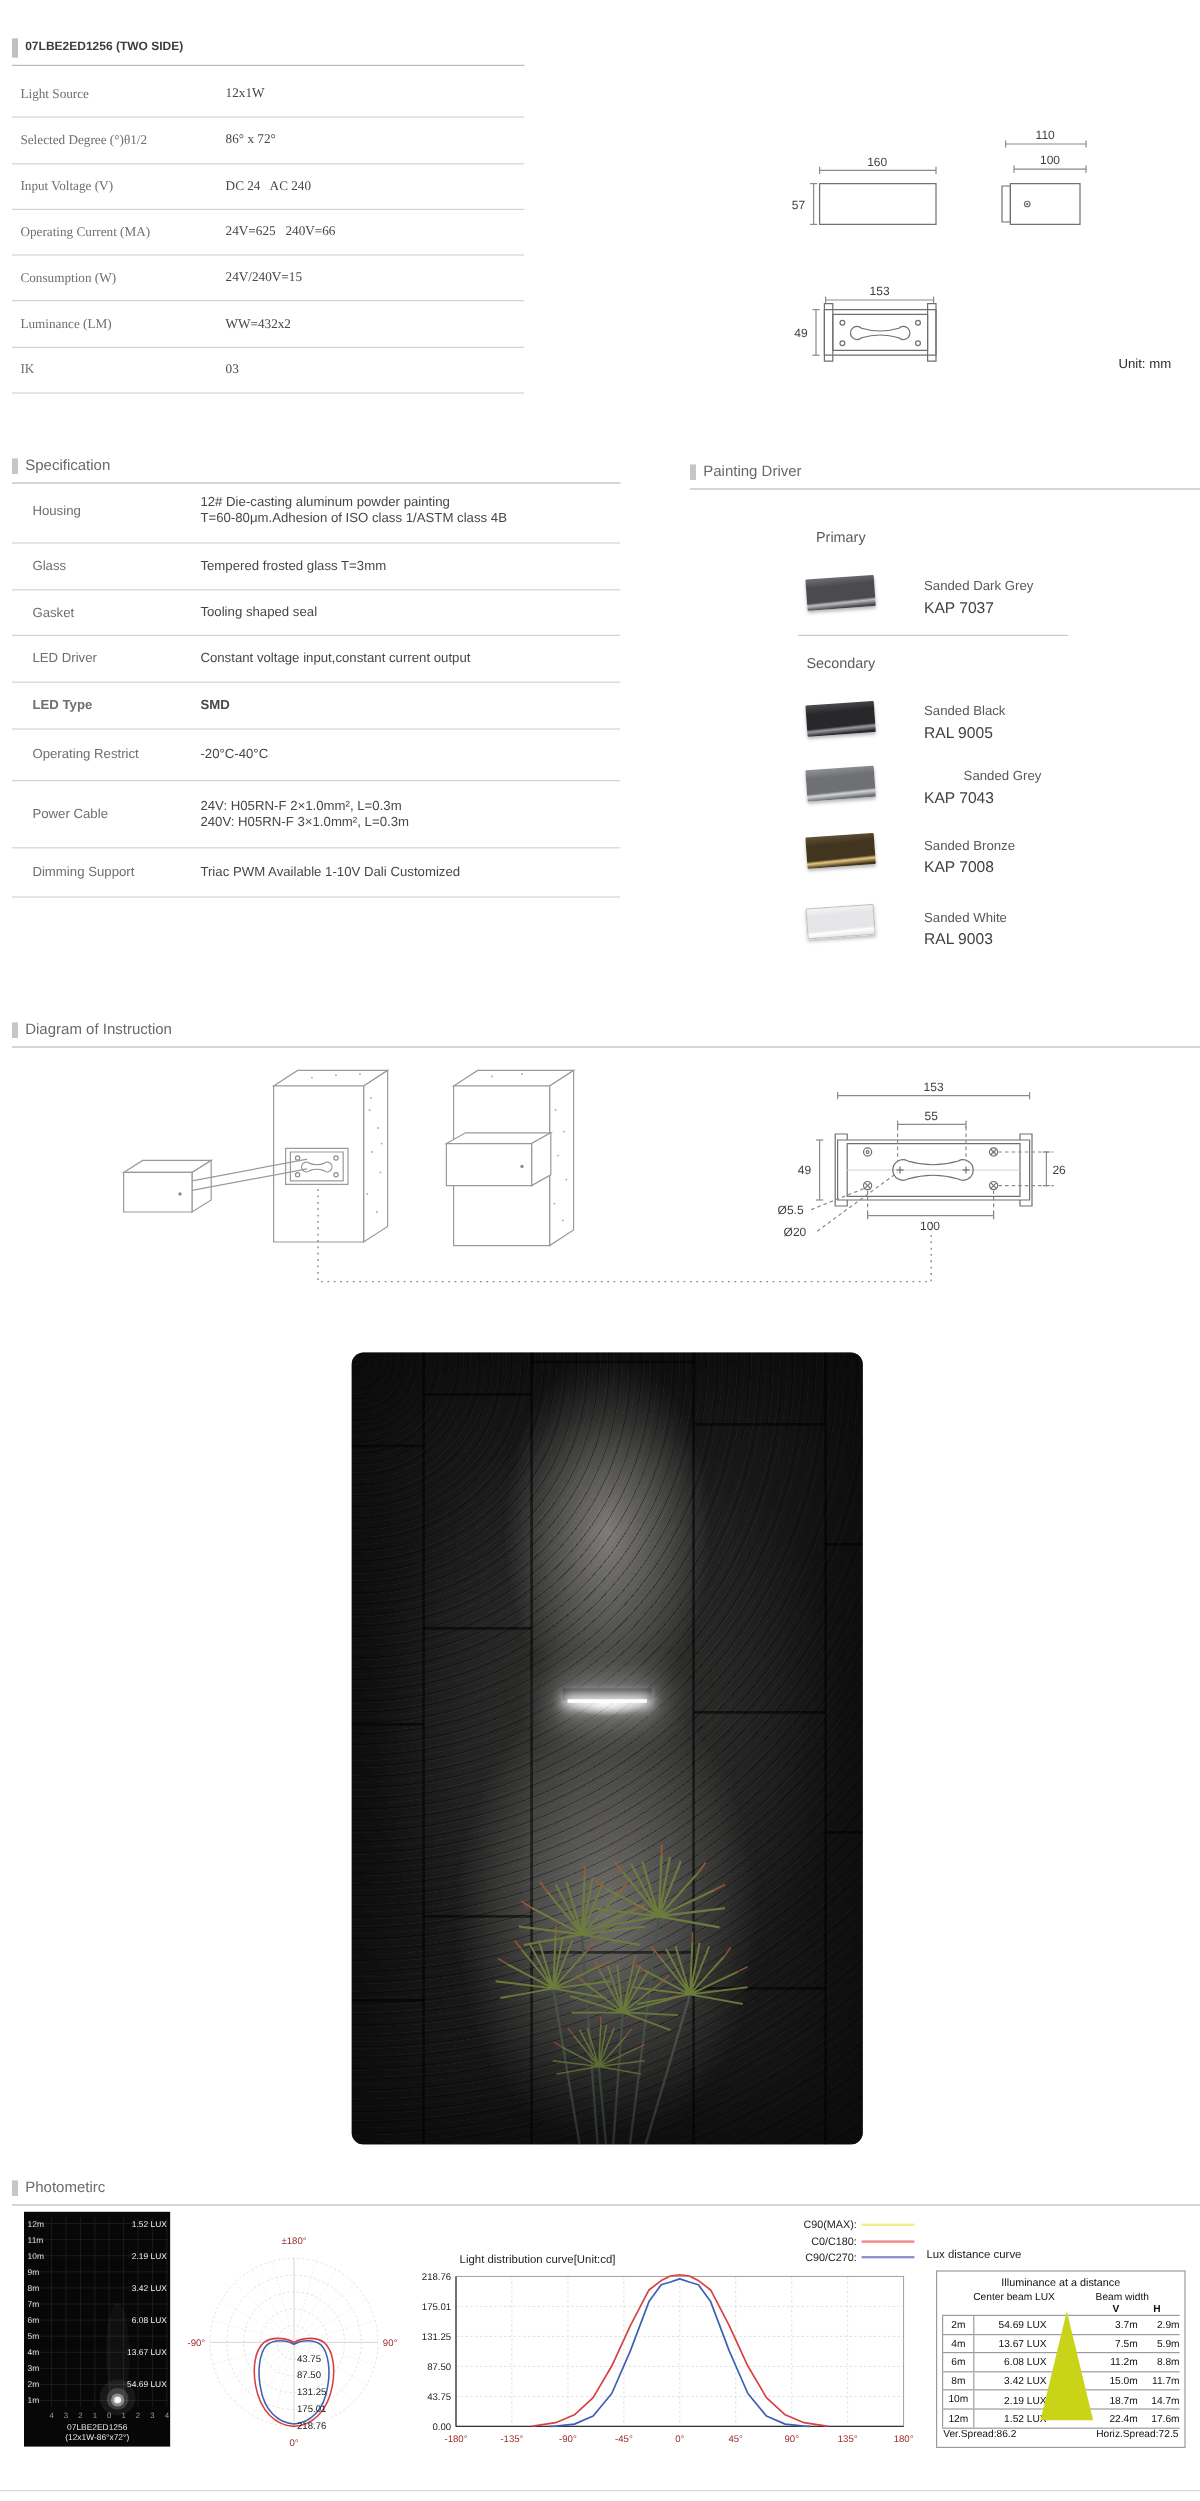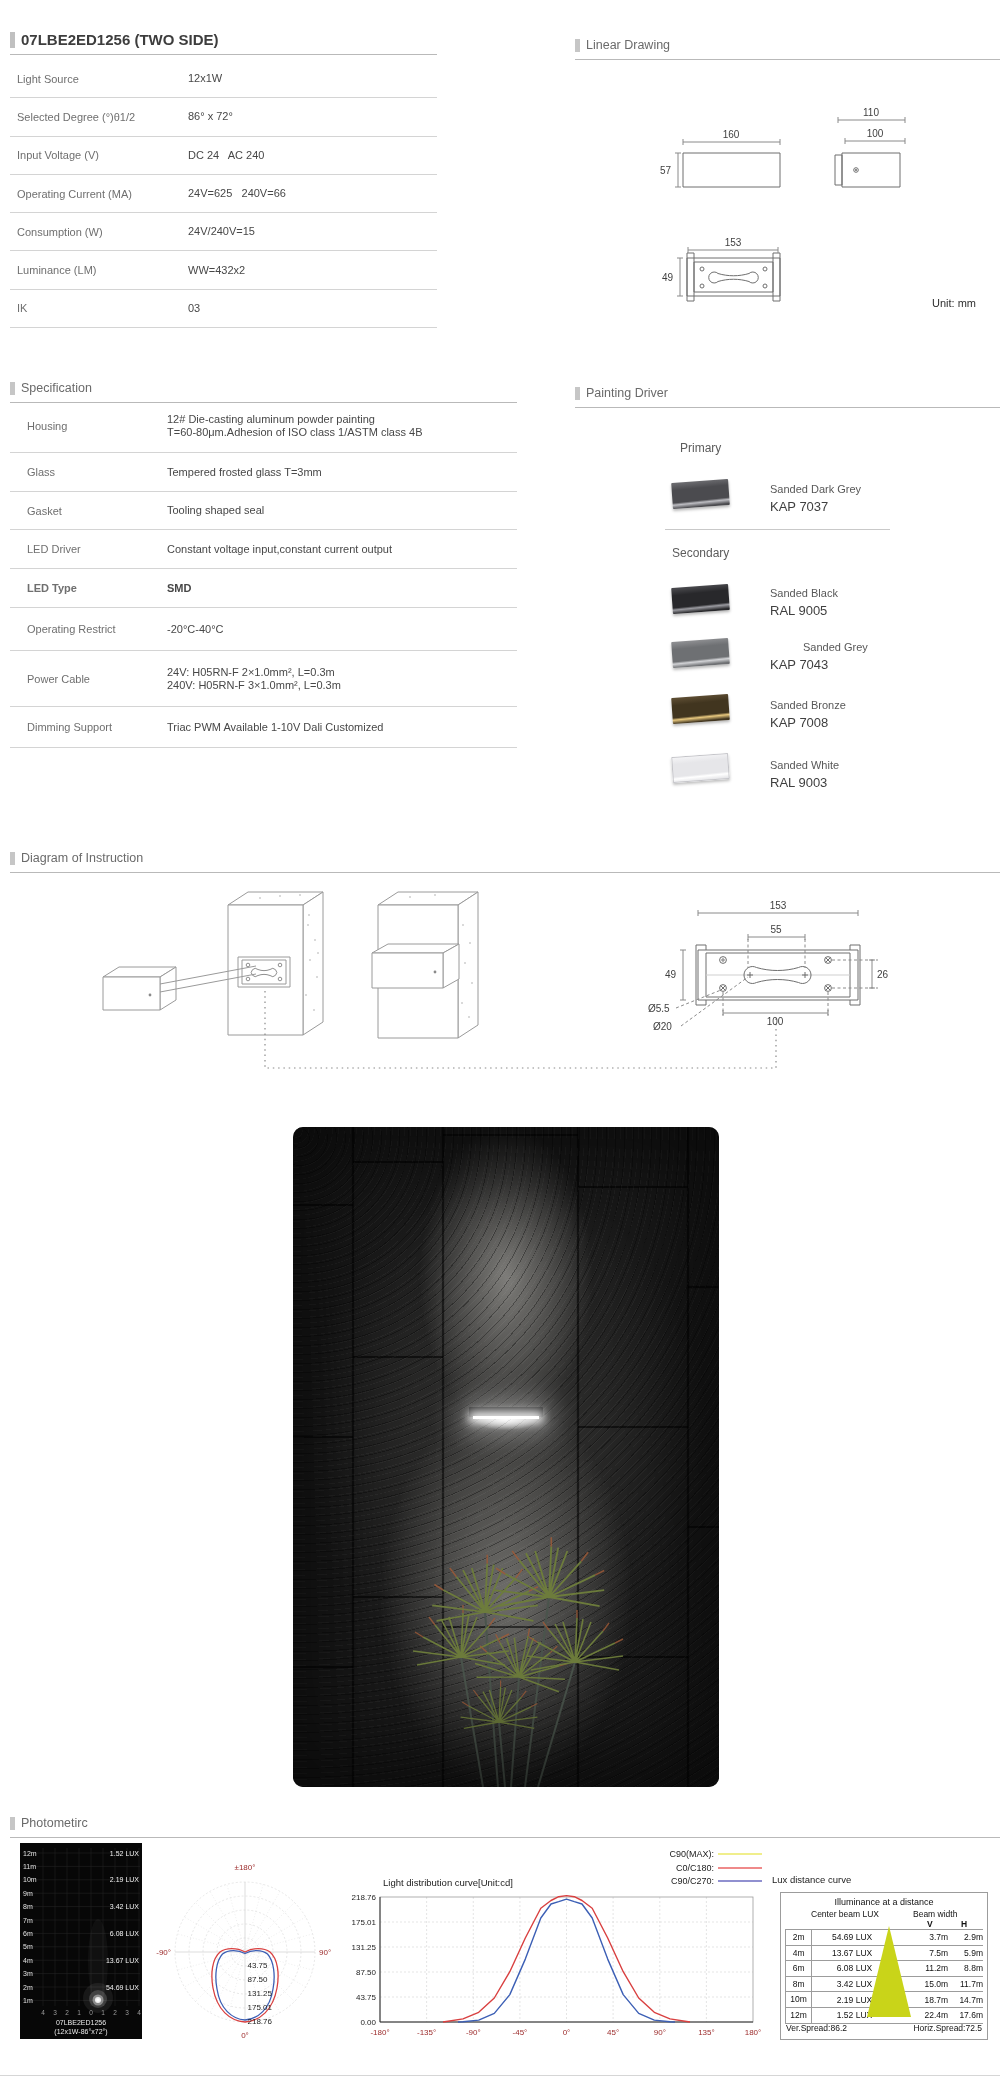--- a/index.html
+++ b/index.html
@@ -3,26 +3,26 @@
 <meta charset="utf-8">
 <style>
   html,body{margin:0;padding:0;background:#fff;}
   .page{position:relative;width:1000px;height:2084px;background:#fff;font-family:"Liberation Sans",sans-serif;overflow:hidden;}
   .abs{position:absolute;}
   
   .sechead{position:absolute;border-bottom:1px solid #b9b9b9;}
   .sechead .bar{position:absolute;left:0;top:1px;width:5px;height:13px;background:#c6c6c6;}
   .sechead .txt{display:block;padding:0 0 7px 11px;font-size:12.5px;color:#6a6a6a;line-height:14px;}
   .sechead.big .bar{height:16px;background:#c0c0c0;}
-  .sechead.big .txt{font-size:15px;font-weight:bold;color:#3d3d3d;line-height:17px;padding-bottom:6px;}
+  .sechead.big .txt{font-size:10px;font-weight:bold;color:#3d3d3d;line-height:17px;padding-bottom:6px;}
   
   .trow{display:flex;align-items:center;border-bottom:1px solid #d4d4d4;font-size:11px;}
   .trow .lab{color:#6f6f6f;box-sizing:border-box;flex-shrink:0;}
   .trow .val{color:#474747;white-space:pre-wrap;line-height:13px;}
-  .ptab .trow{height:37.3px;}
+  .ptab .trow{height:37.3px;font-family:Liberation Serif, serif;}
   .ptab .lab{width:178px;padding-left:7px;}
   .stab .lab{width:157px;padding-left:17px;}
   
   .pc-label{position:absolute;font-size:12px;color:#5c5c5c;}
   .swatch{position:absolute;width:57px;height:26px;transform:rotate(-4deg);border-radius:1px;box-shadow:0 2px 3px rgba(0,0,0,.28);}
   .sw-name{position:absolute;font-size:11px;color:#585858;}
   .sw-code{position:absolute;font-size:13px;font-weight:normal;color:#3f3f3f;}
   .hline{position:absolute;height:1px;background:#c9c9c9;}
   svg text{font-family:"Liberation Sans",sans-serif;}
   .dwg line,.dwg path,.dwg rect,.dwg polyline,.dwg circle{vector-effect:non-scaling-stroke;}
@@ -91,24 +91,20 @@
     <div class="trow">
         <span class="lab">Luminance (LM)</span>
         <span class="val">WW=432x2</span>
       </div>
     <div class="trow">
         <span class="lab">IK</span>
         <span class="val">03</span>
       </div>
   </div>
 
-  <div class="sechead" style="left:575px;top:38px;width:425px;">
-    <span class="bar"></span>
-    <span class="txt">Linear Drawing</span>
-  </div>
   <svg class="abs dwg" style="left:575px;top:60px;" width="425" height="255">
     <g stroke="#6f6f6f" fill="none" stroke-width="1">
       <rect x="108" y="93" width="97" height="34"></rect>
       <rect x="260" y="95" width="7" height="30"></rect>
       <rect x="267" y="93" width="58" height="34"></rect>
       <circle cx="281" cy="110" r="2.3"></circle>
 
       <rect x="112" y="193" width="7" height="48"></rect>
       <rect x="198" y="193" width="7" height="48"></rect>
       <rect x="112" y="198" width="93" height="38"></rect>

